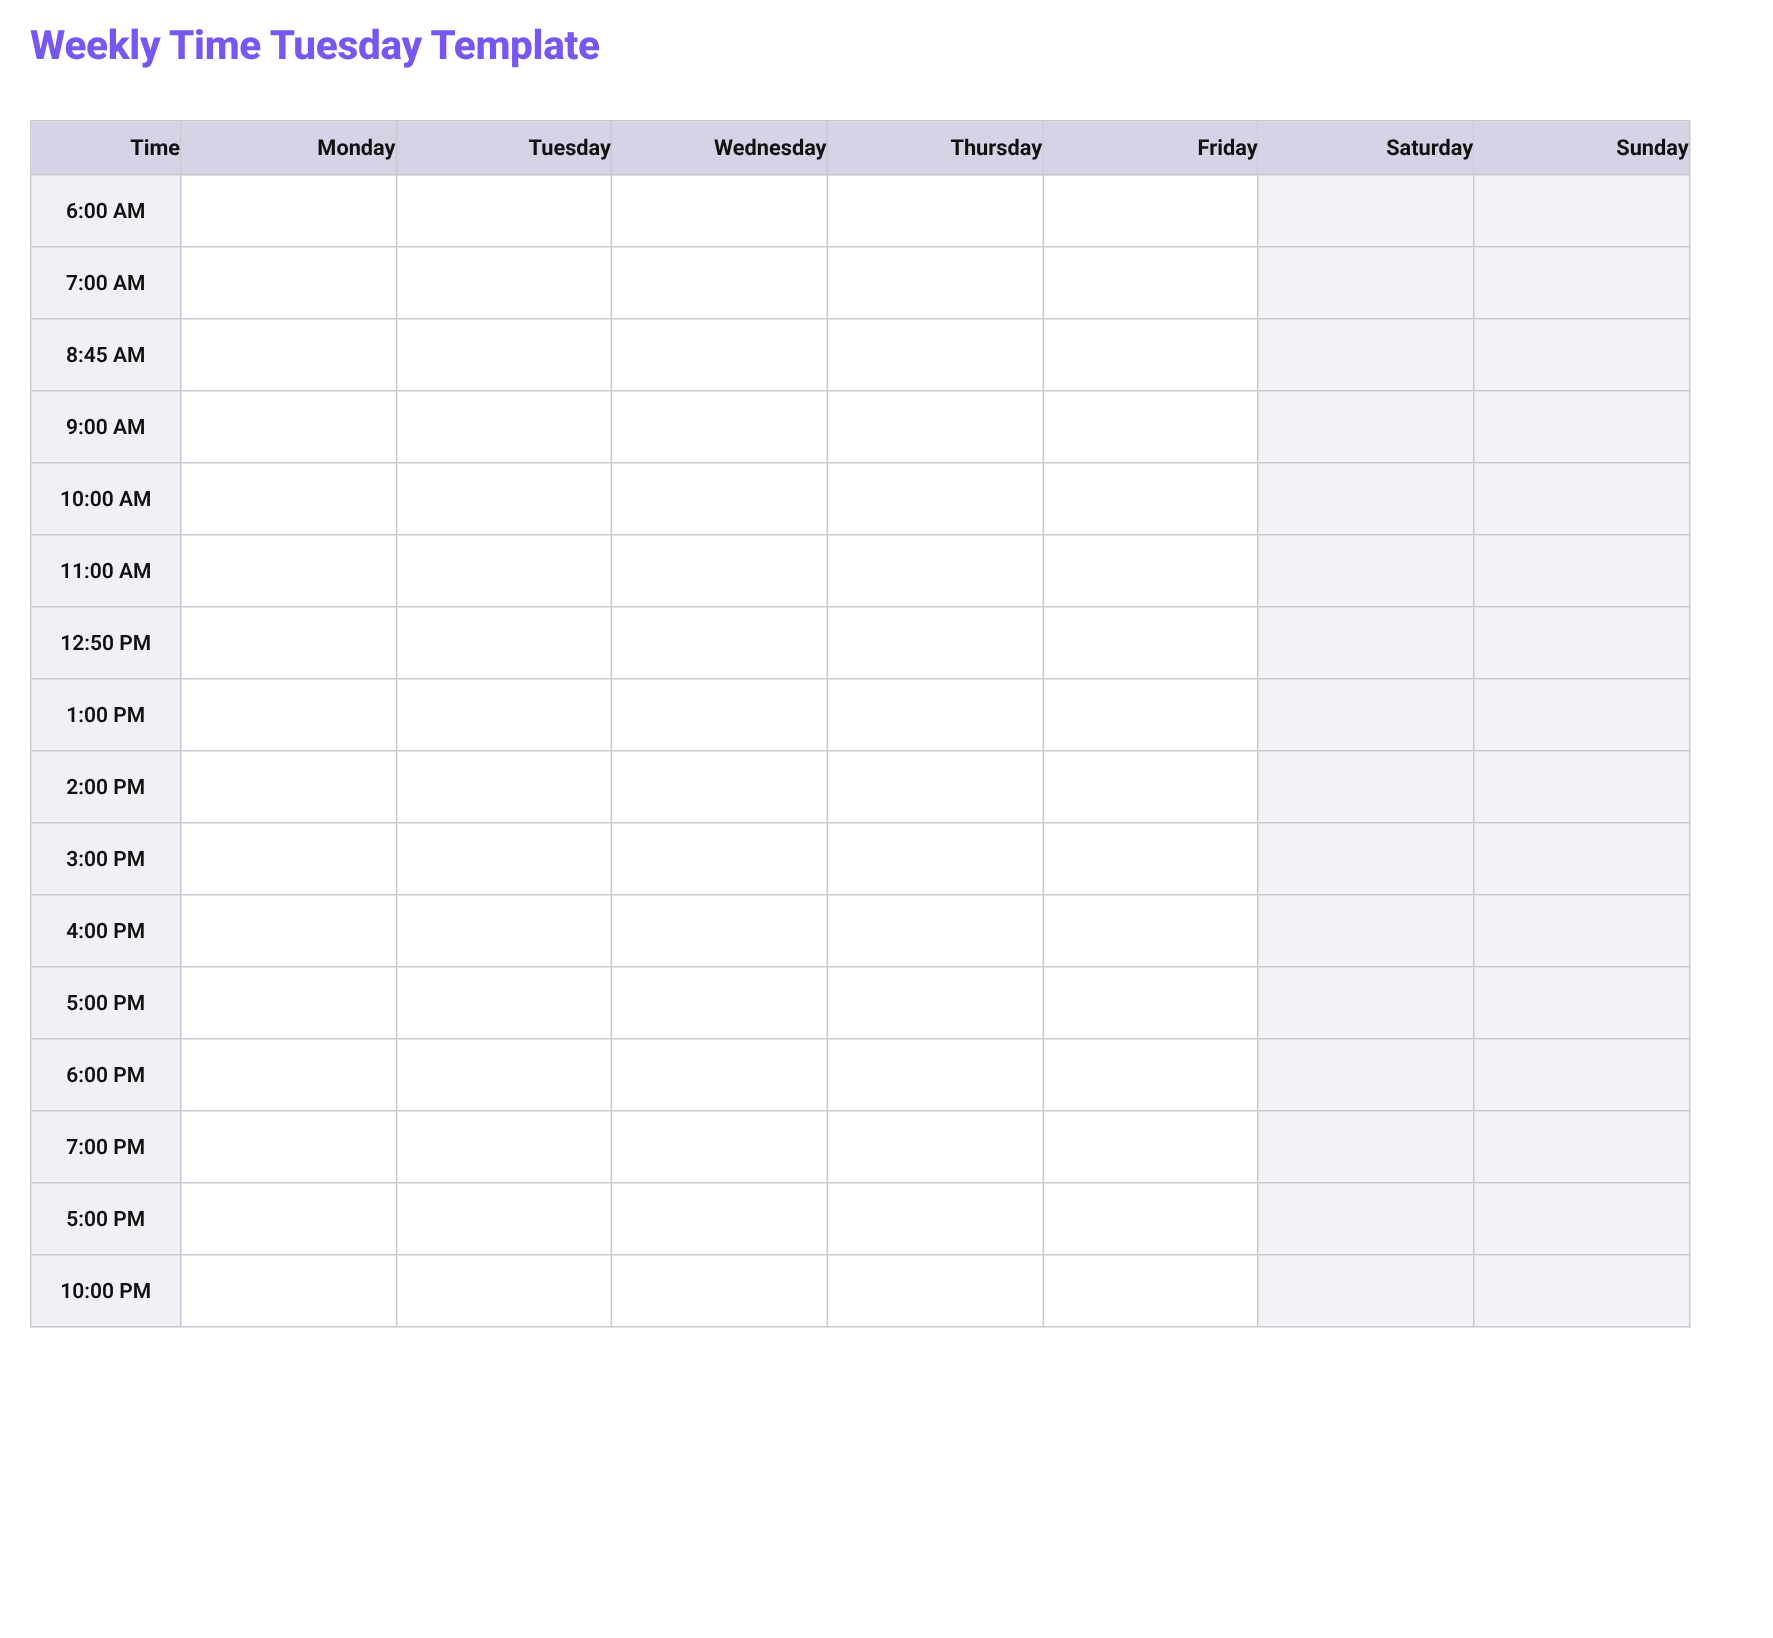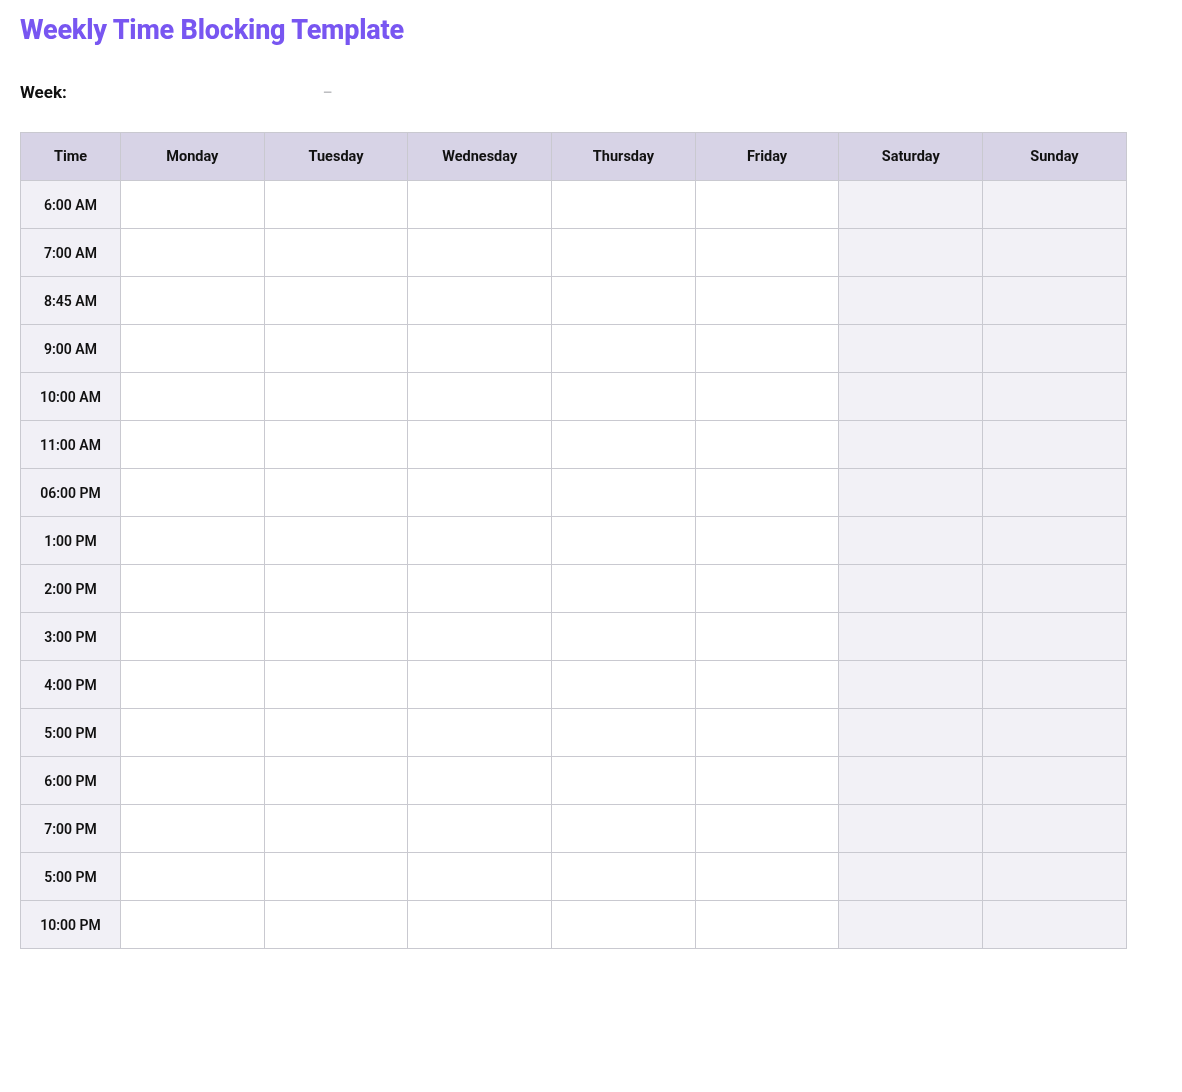--- a/index.html
+++ b/index.html
@@ -57,22 +57,23 @@
     border: 1px solid #c9c9d0;
     padding: 0;
     height: 48px;
     text-align: center;
     font-size: 14px;
   }
   table.schedule th {
     background: #d7d3e6;
     font-weight: 700;
     color: #111;
-    height: 48px;
+    height: 36px;
     font-size: 14.5px;
+    text-align: right;
   }
   
   col.col-time { width: 100px; }
   col.col-day  { width: 143.7px; }
 
   
   td.time-label {
     background: #f1f0f6;
     font-weight: 600;
     font-size: 14px;
@@ -100,28 +101,22 @@
   tr.focus-row td.wknd { background: #fbecda; } 
 
   
   td.slot[contenteditable="true"] { cursor: text; }
 </style>
 </head>
 <body>
 
 <div class="page">
 
-  <h1 class="title">Weekly Time Blocking Template</h1>
-
-  <div class="week-line">
-    <span class="week-label">Week:</span>
-    <input class="week-input" type="text" value="" style="">
-    <span class="week-dash">–</span>
-    <input class="week-input" type="text" value="" style="">
-  </div>
+  <h1 class="title">Weekly Time Tuesday Template</h1>
+
 
   <table class="schedule">
     <colgroup>
       <col class="col-time">
       <col class="col-day">
         <col class="col-day">
         <col class="col-day">
         <col class="col-day">
       <col class="col-day">
         <col class="col-day">
@@ -194,21 +189,21 @@
           <td class="time-label">11:00 AM</td>
           <td class="slot" contenteditable="true" style=""></td>
           <td class="slot" contenteditable="true" style=""></td>
           <td class="slot" contenteditable="true" style=""></td>
           <td class="slot" contenteditable="true" style=""></td>
           <td class="slot" contenteditable="true" style=""></td>
           <td class="slot wknd" contenteditable="true" style=""></td>
           <td class="slot wknd" contenteditable="true" style=""></td>
         </tr>
         <tr>
-          <td class="time-label">06:00 PM</td>
+          <td class="time-label">12:50 PM</td>
           <td class="slot" contenteditable="true" style=""></td>
           <td class="slot" contenteditable="true" style=""></td>
           <td class="slot" contenteditable="true" style=""></td>
           <td class="slot" contenteditable="true" style=""></td>
           <td class="slot" contenteditable="true" style=""></td>
           <td class="slot wknd" contenteditable="true" style=""></td>
           <td class="slot wknd" contenteditable="true" style=""></td>
         </tr>
         <tr>
           <td class="time-label">1:00 PM</td>

